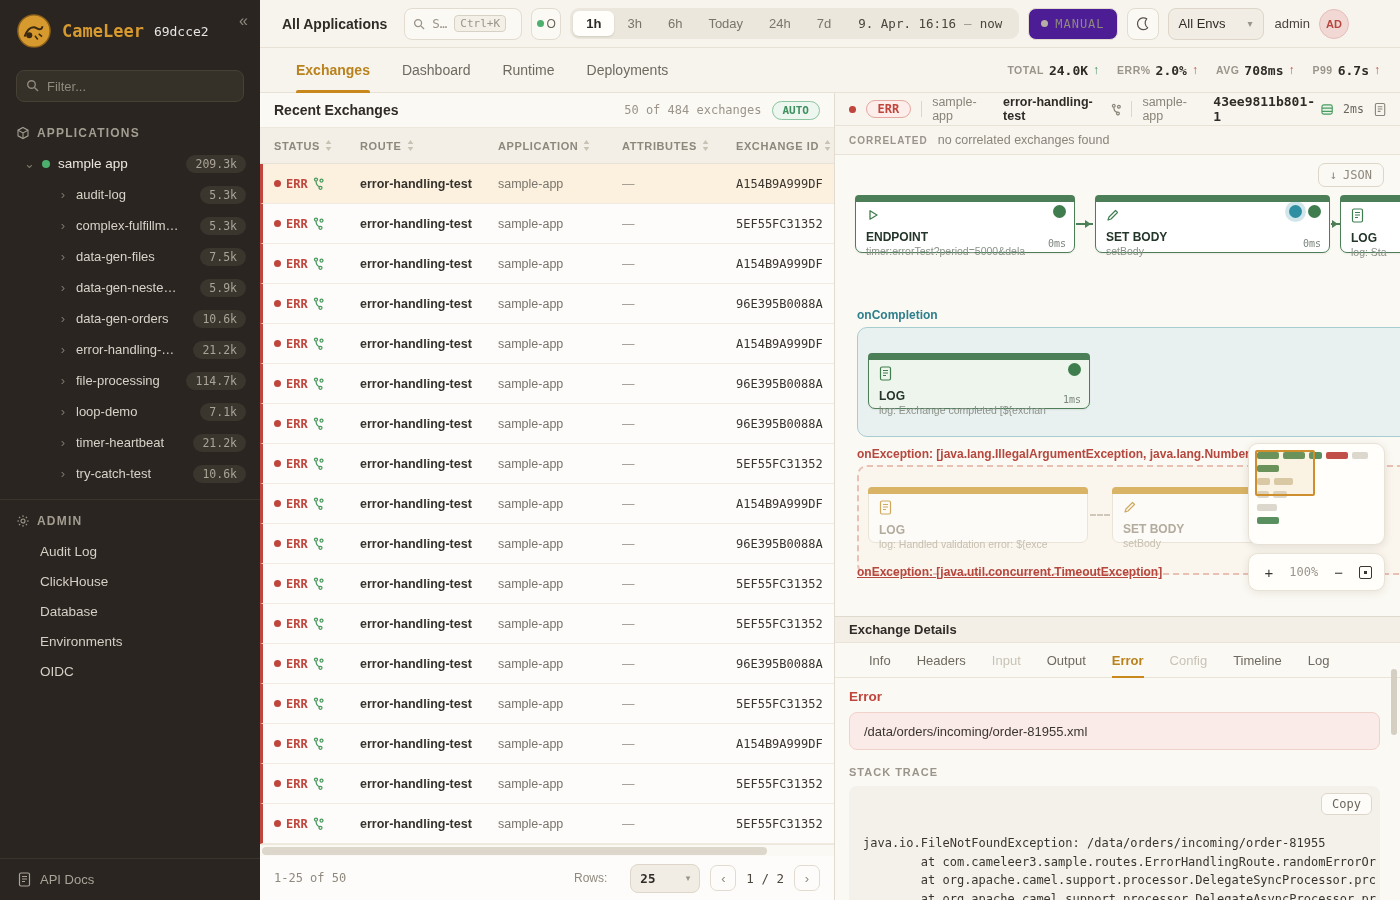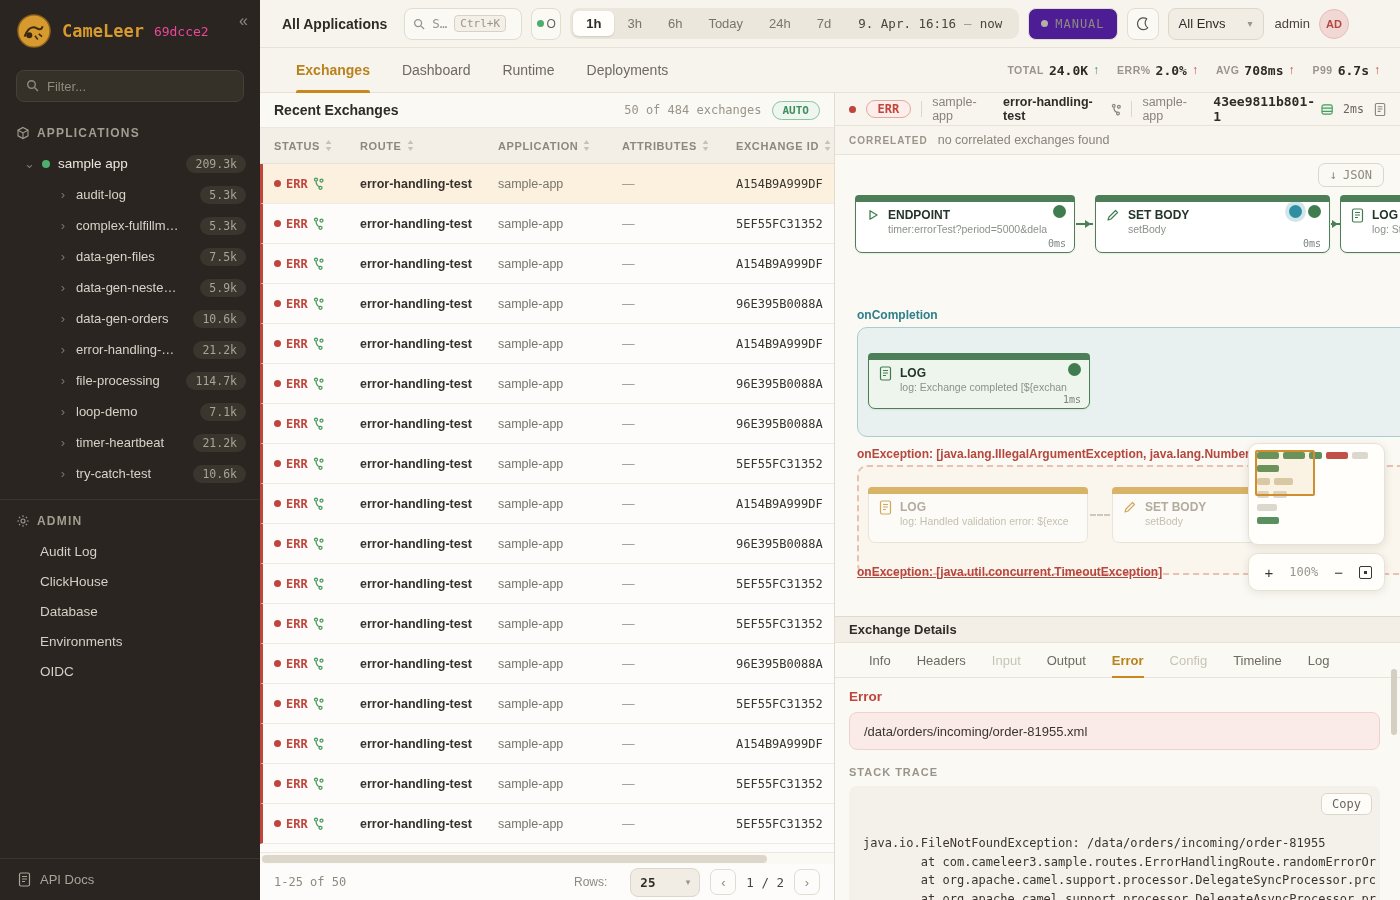--- a/index.html
+++ b/index.html
@@ -7,21 +7,21 @@
     font-family:"Liberation Sans", sans-serif; }
   .mono { font-family:"DejaVu Sans Mono", monospace; }
   .app { display:flex; width:1400px; height:900px; }
 
   
   .sidebar { width:260px; flex-shrink:0; background:#2a2521; color:#d6d0c6;
     display:flex; flex-direction:column; position:relative; overflow:hidden; }
   .collapse-btn { position:absolute; top:12px; right:12px; color:#8f897e; font-size:16px; cursor:pointer; }
   .side-head { height:62px; display:flex; align-items:center; padding:0 16px; gap:10px; }
   .brand { font-family:"DejaVu Sans Mono", monospace; font-weight:bold; font-size:17px; color:#d79a2e; }
-  .build { font-family:"DejaVu Sans Mono", monospace; font-size:13px; color:#ec4899; }
+  .build { font-family:"DejaVu Sans Mono", monospace; font-size:13px; color:#e5e5e5; }
   .side-filter { margin:8px 16px 14px; position:relative; }
   .side-filter svg { position:absolute; left:10px; top:9px; }
   .side-filter input { width:100%; height:32px; background:#353028; border:1px solid #464035;
     border-radius:8px; color:#b5afa4; font-size:13px; padding:0 10px 0 30px; outline:none; }
   .side-filter input::placeholder { color:#8f897e; }
   .section-head { display:flex; align-items:center; gap:7px; padding:10px 16px 8px;
     color:#a39d91; font-size:12px; font-weight:bold; letter-spacing:1.2px; }
   .app-item { height:31px; display:flex; align-items:center; gap:8px; padding:0 14px 0 24px;
     font-size:13.5px; color:#ece7dd; cursor:pointer; }
   .chev { color:#7d776c; font-size:13px; width:10px; text-align:center; flex-shrink:0; }
@@ -107,21 +107,21 @@
   .trow.selected { background:#fcf1df; }
   .cell-status { display:flex; align-items:center; gap:5px; }
   .err-dot { width:7px; height:7px; border-radius:50%; background:#c0453c; }
   .err-txt { font-family:"DejaVu Sans Mono", monospace; font-size:12px; font-weight:bold; color:#c0453c; }
   .cell-route { font-size:12.5px; font-weight:bold; color:#36322c; white-space:nowrap; overflow:hidden; }
   .cell-app { font-size:12.5px; color:#7a756c; }
   .cell-attr { font-size:12.5px; color:#9a948a; }
   .cell-id { font-family:"DejaVu Sans Mono", monospace; font-size:12px; color:#3a352f; white-space:nowrap; overflow:hidden; }
   .hscroll { height:12px; border-top:1px solid #eee7dc; position:relative; background:#fbf9f4; }
   .hscroll .thumb { position:absolute; left:2px; top:2px; height:8px; width:505px; background:#ddd6ca; border-radius:4px; cursor:grab; }
-  .tbl-footer { height:36px; display:flex; align-items:center; padding:0 14px; gap:10px; background:#fdfcfa; }
+  .tbl-footer { height:44px; display:flex; align-items:center; padding:0 14px; gap:10px; background:#fdfcfa; }
   .foot-range { font-family:"DejaVu Sans Mono", monospace; font-size:12px; color:#8f897e; }
   .rows-label { margin-left:auto; font-size:12px; color:#8f897e; }
   .rows-select { width:70px; height:29px; background:#f1ede4; border:1px solid #ddd6c9; border-radius:8px;
     display:flex; align-items:center; justify-content:space-between; padding:0 9px; cursor:pointer;margin-left:13px; }
   .rows-select .val { font-family:"DejaVu Sans Mono", monospace; font-size:12.5px; font-weight:bold; color:#2f2b26; }
   .rows-select .caret { color:#9a948a; font-size:9px; }
   .page-btn { width:26px; height:26px; border:1px solid #e2dcd0; background:#fdfcfa; border-radius:7px;
     display:flex; align-items:center; justify-content:center; color:#8f897e; font-size:13px; cursor:pointer; }
   .page-ind { font-family:"DejaVu Sans Mono", monospace; font-size:12.5px; color:#4a453d; }
 
@@ -142,21 +142,21 @@
   .corr-label { font-size:10px; font-weight:bold; letter-spacing:1px; color:#9a948a; }
   .corr-text { font-size:12.5px; color:#8a857a; }
 
   .diagram { flex:1; position:relative; overflow:hidden; background:#fbf9f3; }
   .json-btn { position:absolute; top:8px; right:16px; display:flex; gap:6px; align-items:center;
     border:1px solid #ddd6c9; background:#fbf9f4; border-radius:7px; padding:4px 11px;
     font-family:"DejaVu Sans Mono", monospace; font-size:12px; color:#8f897e; cursor:pointer; z-index:3; }
   .node { position:absolute; background:#fff; border:1.5px solid #4c7e58; border-radius:7px;
     box-shadow:0 1px 2px rgba(0,0,0,.07); height:58px; cursor:pointer; }
   .node-top { height:7px; background:#4c7e58; border-radius:4px 4px 0 0; margin:-1px -1px 0; }
-  .node-body { display:flex; align-items:flex-start; gap:8px; padding:6px 10px 0; }
+  .node-body { display:flex; align-items:flex-start; gap:8px; padding:6px 10px 0;flex-direction:column; }
   .node-title { font-size:12px; font-weight:bold; color:#24352a; line-height:15px; }
   .node-sub { font-size:10.5px; color:#8a9288; white-space:nowrap; overflow:hidden; max-width:168px; }
   .node-ms { position:absolute; bottom:3px; right:8px; font-family:"DejaVu Sans Mono", monospace;
     font-size:10px; color:#7a857c; }
   .ndot { position:absolute; top:9px; width:13px; height:13px; border-radius:50%; background:#3f7d4e; }
   .ndot.teal { background:#2e8fa3; box-shadow:0 0 0 4px rgba(46,143,163,.22); }
   .arrow { position:absolute; border-top:2px solid #4c7e58; }
   .arrow::after { content:""; position:absolute; right:-2px; top:-5px;
     border:4px solid transparent; border-left:6px solid #4c7e58; }
   .oncomp-label { position:absolute; left:22px; top:153px; font-size:12px; font-weight:bold; color:#2e7f8c; }

